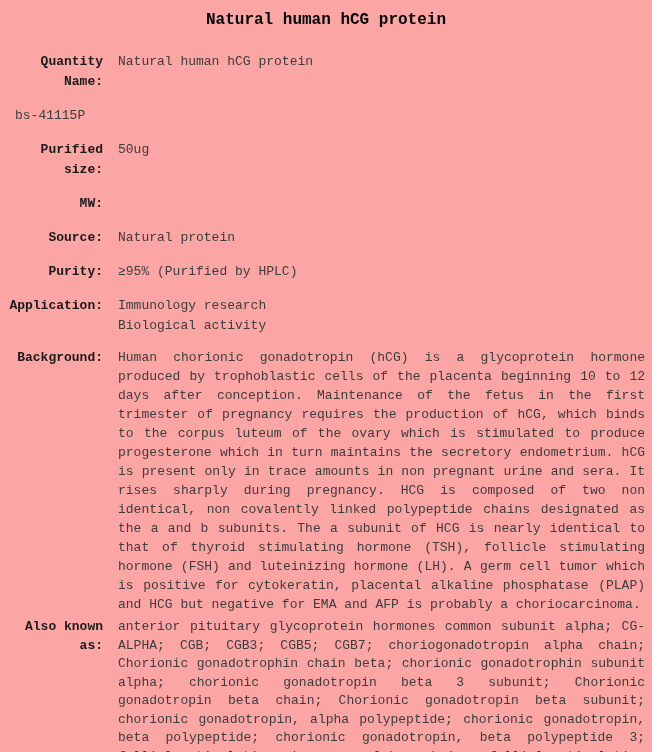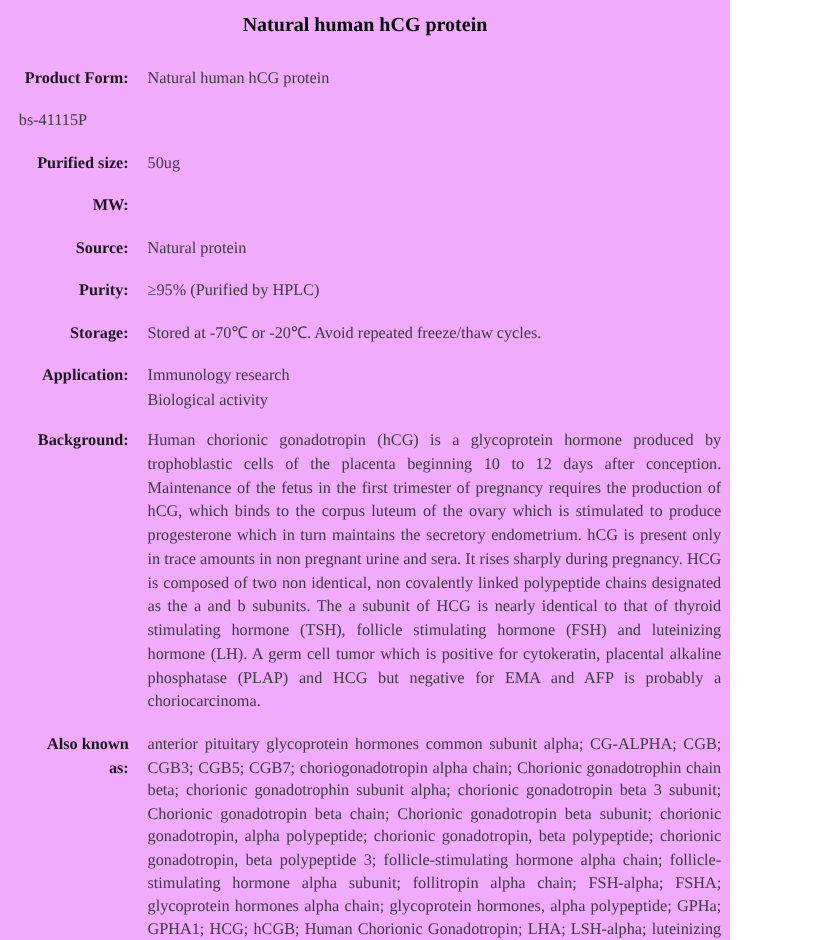--- a/index.html
+++ b/index.html
@@ -1,25 +1,25 @@
 <!DOCTYPE html>
 <html><head>
 <meta charset="utf-8">
 <style>
   html, body {
     margin: 0;
     padding: 0;
     background: #ffffff;
   }
   .page {
-    width: 584px;
+    width: 652px;
     height: 752px;
     overflow: hidden;
-    background: #f0abfc;
-    font-family: Liberation Serif, serif;
+    background: #fca5a5;
+    font-family: Liberation Mono, monospace;
     box-sizing: border-box;
   }
   .title {
     padding-top: 11px;
     text-align: center;
     font-size: 16px;
     line-height: 19px;
     font-weight: bold;
     color: #000000;
   }
@@ -45,21 +45,21 @@
     margin-left: 15px;
     margin-right: 7px;
     color: #3d3d3d;
   }
   .row.row-application {
     margin-bottom: 12px;
     justify-content: center;
   }
   .row.row-background {
     line-height: 19px;
-    margin-bottom: 16px;
+    margin-bottom: 4px;
   }
   .row.row-background .value {
     text-align: justify;
   }
   .row.row-alsoknown {
     line-height: 18.5px;
     margin-bottom: 0;
   }
   .row.row-alsoknown .value {
     text-align: justify;
@@ -74,21 +74,21 @@
 </head>
 <body>
 
 <div class="page">
 
   <div class="title">Natural human hCG protein</div>
 
   <div class="content">
 
     <div class="row">
-      <div class="label">Product Form:</div>
+      <div class="label">Quantity Name:</div>
       <div class="value">Natural human hCG protein</div>
     </div>
 
     <div class="row">
       <div class="value">bs-41115P</div>
     </div>
 
     <div class="row">
       <div class="label">Purified size:</div>
       <div class="value">50ug</div>
@@ -102,24 +102,20 @@
       <div class="label">Source:</div>
       <div class="value">Natural protein</div>
     </div>
 
 
     <div class="row">
       <div class="label">Purity:</div>
       <div class="value">≥95% (Purified by HPLC)</div>
     </div>
 
-    <div class="row">
-      <div class="label">Storage:</div>
-      <div class="value">Stored at -70℃ or -20℃. Avoid repeated freeze/thaw cycles.</div>
-    </div>
 
     <div class="row row-application">
       <div class="label">Application:</div>
       <div class="value">
         <span class="value-line">Immunology research</span>
         <span class="value-line">Biological activity</span>
       </div>
     </div>
 
     <div class="row row-background">

